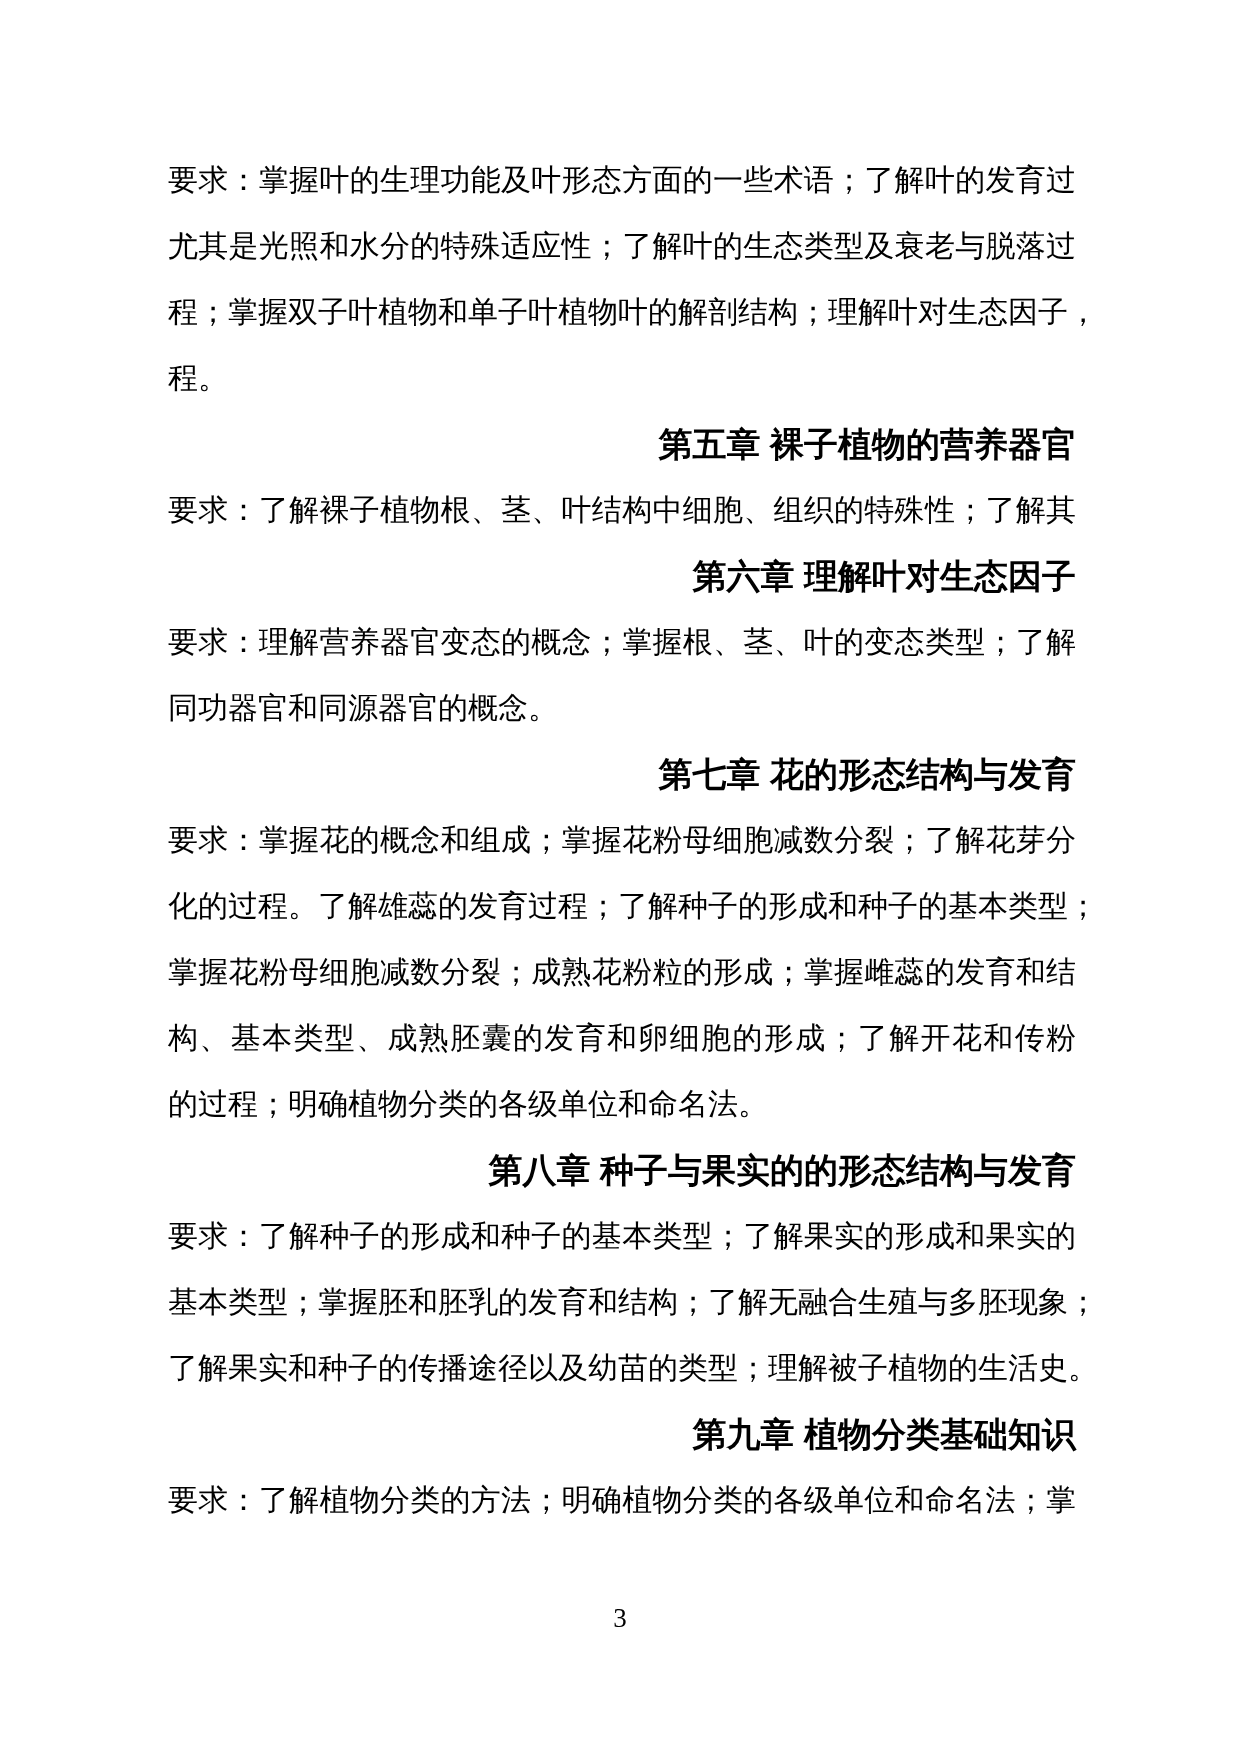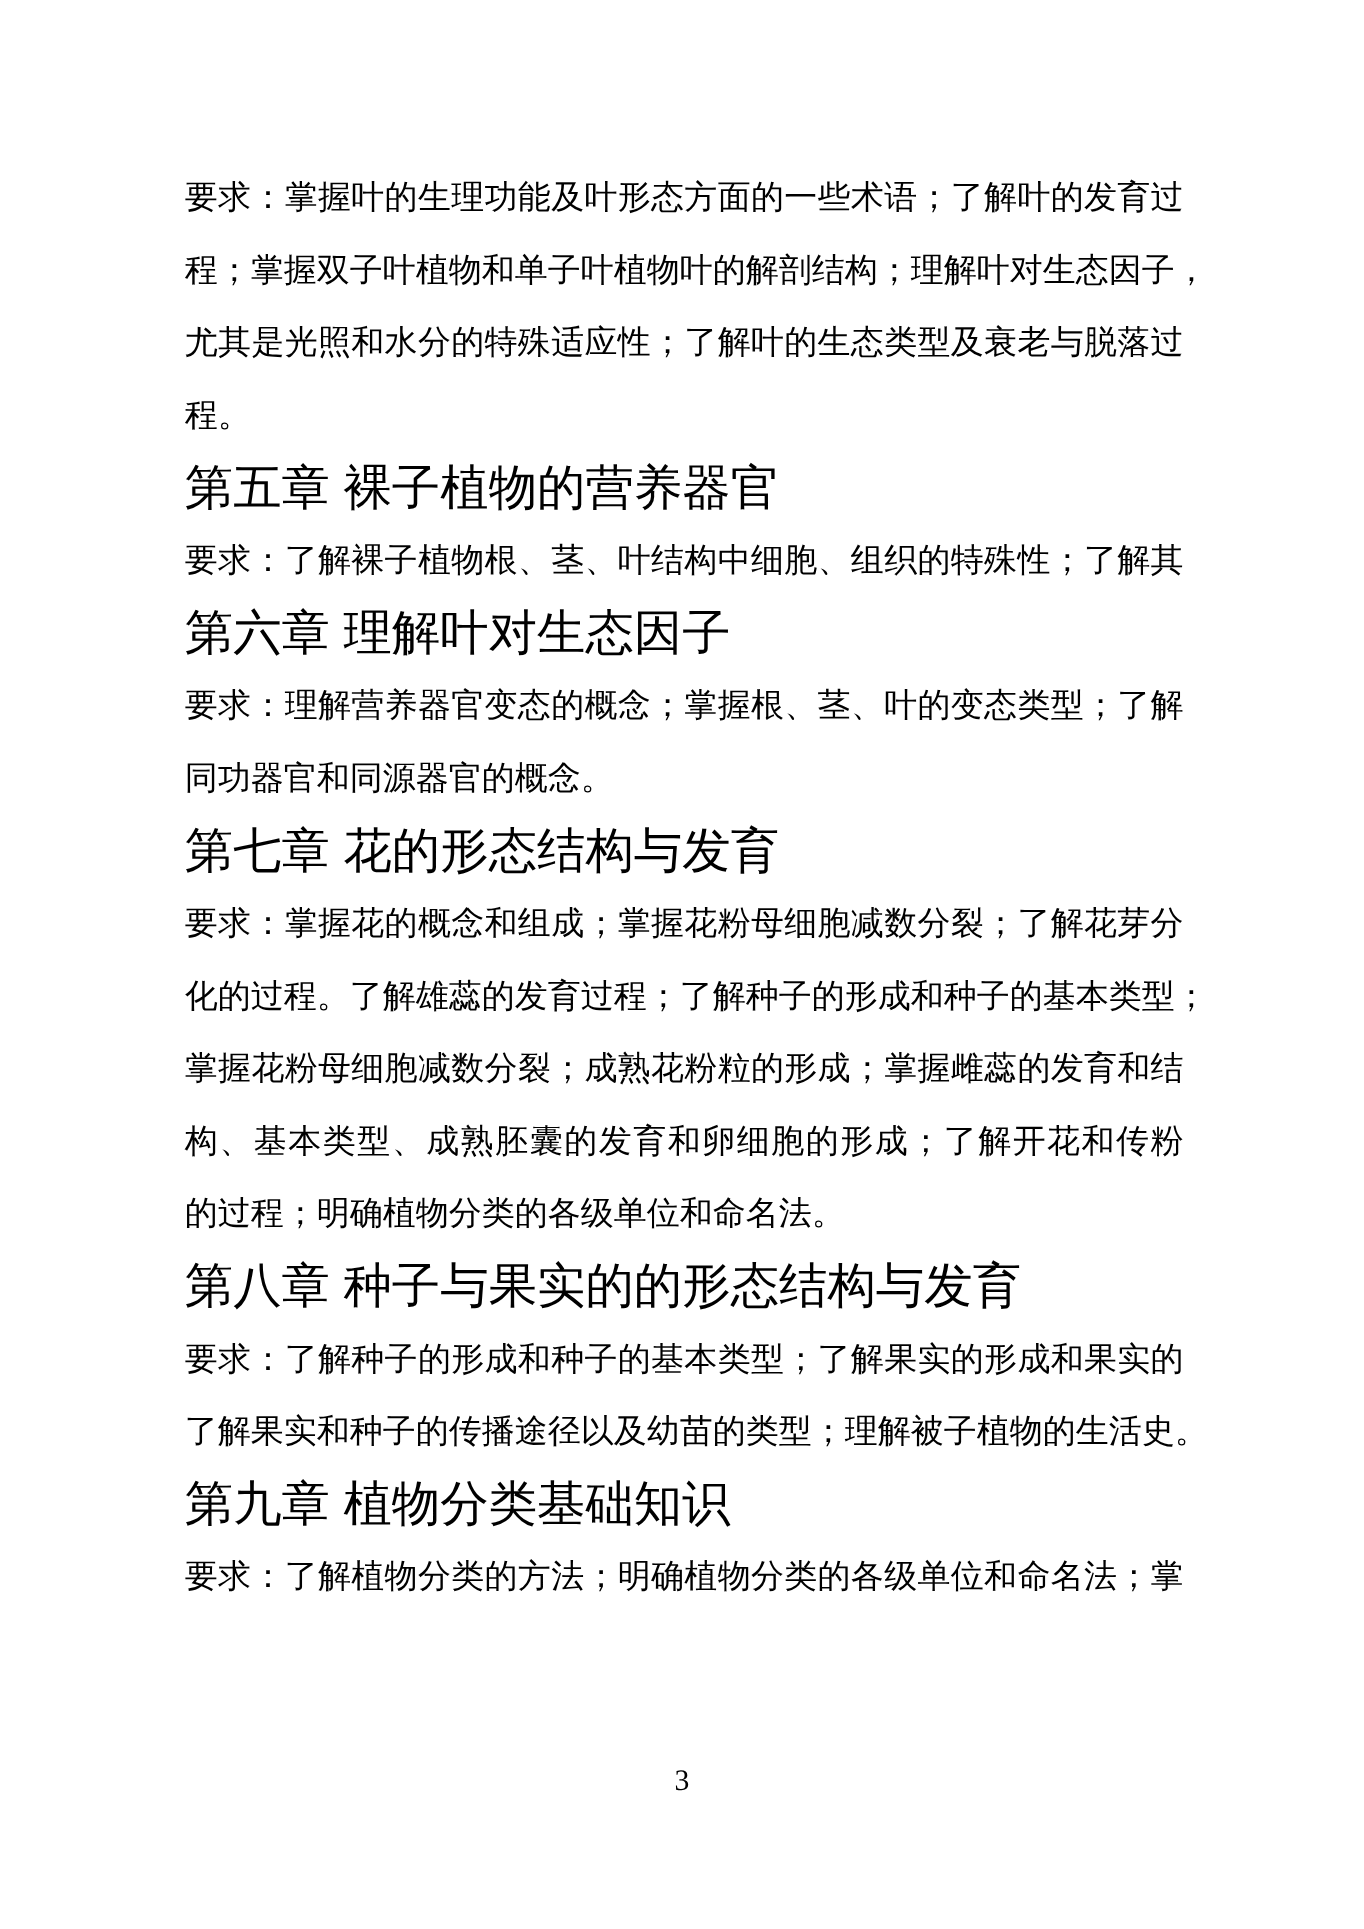--- a/index.html
+++ b/index.html
@@ -34,57 +34,58 @@
   .just {
     text-align: justify;
     text-align-last: justify;
     text-justify: inter-character;
   }
   .short {
     text-align: left;
   }
   .heading-line {
     font-family: "Liberation Sans", "DejaVu Sans", sans-serif;
-    font-size: 44px;
-    font-weight: 400;
-    text-align: left;
+    font-size: 34px;
+    font-weight: 700;
+    text-align: right;
   }
   .page-number {
     position: absolute;
     left: 0;
     top: 1598px;
     width: 1240px;
     height: 40px;
     line-height: 40px;
     text-align: center;
     font-family: "Liberation Serif", "DejaVu Serif", serif;
     font-size: 27px;
     color: #000000;
   }
 </style>
 </head>
 <body>
 
 <div class="page">
   <div class="content">
     <div class="line body-line just">要求：掌握叶的生理功能及叶形态方面的一些术语；了解叶的发育过</div>
+    <div class="line body-line just">尤其是光照和水分的特殊适应性；了解叶的生态类型及衰老与脱落过</div>
     <div class="line body-line just">程；掌握双子叶植物和单子叶植物叶的解剖结构；理解叶对生态因子，</div>
-    <div class="line body-line just">尤其是光照和水分的特殊适应性；了解叶的生态类型及衰老与脱落过</div>
     <div class="line body-line short">程。</div>
     <div class="line heading-line">第五章 裸子植物的营养器官</div>
     <div class="line body-line just">要求：了解裸子植物根、茎、叶结构中细胞、组织的特殊性；了解其</div>
     <div class="line heading-line">第六章 理解叶对生态因子</div>
     <div class="line body-line just">要求：理解营养器官变态的概念；掌握根、茎、叶的变态类型；了解</div>
     <div class="line body-line short">同功器官和同源器官的概念。</div>
     <div class="line heading-line">第七章 花的形态结构与发育</div>
     <div class="line body-line just">要求：掌握花的概念和组成；掌握花粉母细胞减数分裂；了解花芽分</div>
     <div class="line body-line just">化的过程。了解雄蕊的发育过程；了解种子的形成和种子的基本类型；</div>
     <div class="line body-line just">掌握花粉母细胞减数分裂；成熟花粉粒的形成；掌握雌蕊的发育和结</div>
     <div class="line body-line just">构、基本类型、成熟胚囊的发育和卵细胞的形成；了解开花和传粉</div>
     <div class="line body-line short">的过程；明确植物分类的各级单位和命名法。</div>
     <div class="line heading-line">第八章 种子与果实的的形态结构与发育</div>
     <div class="line body-line just">要求：了解种子的形成和种子的基本类型；了解果实的形成和果实的</div>
+    <div class="line body-line just">基本类型；掌握胚和胚乳的发育和结构；了解无融合生殖与多胚现象；</div>
     <div class="line body-line just">了解果实和种子的传播途径以及幼苗的类型；理解被子植物的生活史。</div>
     <div class="line heading-line">第九章 植物分类基础知识</div>
     <div class="line body-line just">要求：了解植物分类的方法；明确植物分类的各级单位和命名法；掌</div>
   </div>
   <div class="page-number">3</div>
 </div>
 
 </body></html>

